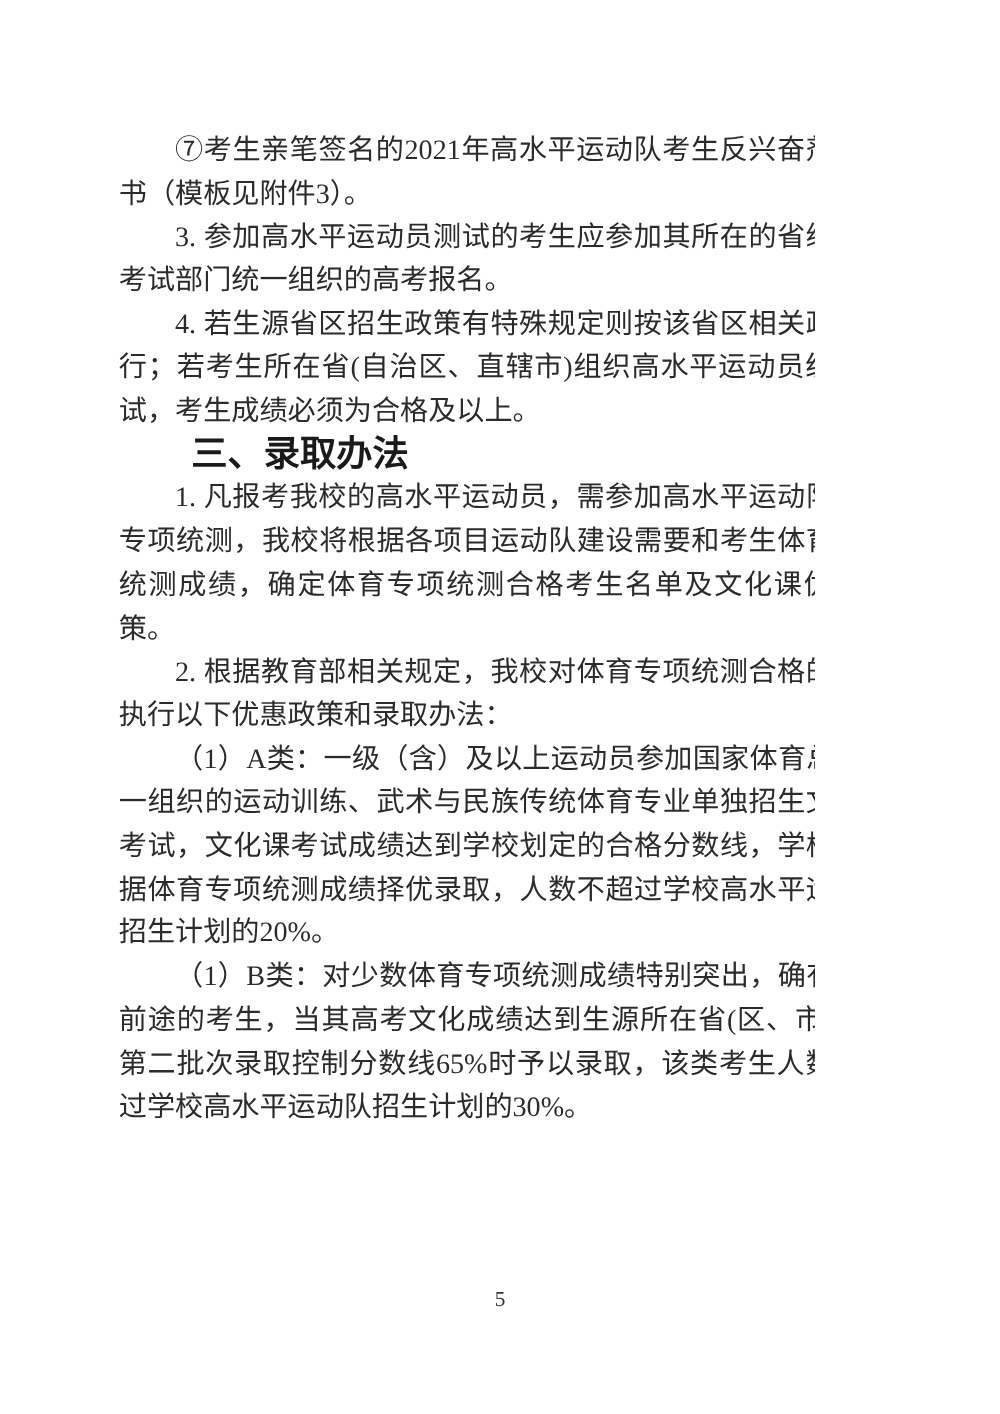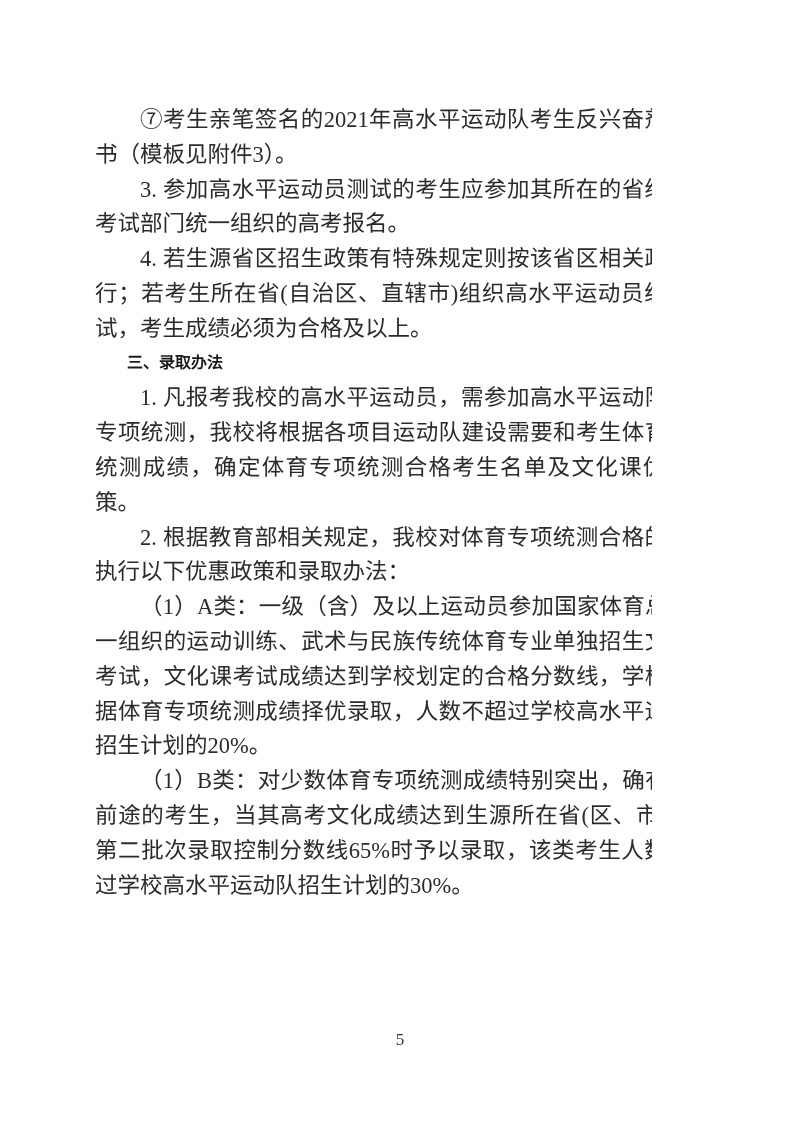--- a/index.html
+++ b/index.html
@@ -25,23 +25,23 @@
     font-family: "Liberation Serif", "DejaVu Serif", serif;
     font-size: 22.5px;
     line-height: 34.8px;
     color: #2b2b2b;
     text-align: justify;
     text-justify: inter-ideograph;
     text-indent: 2em;
     word-break: break-all;
   }
   p.heading {
-    font-family: Liberation Mono, monospace;
+    font-family: Liberation Serif, serif;
     font-weight: bold;
-    font-size: 16px;
+    font-size: 29px;
     color: #1a1a1a;
     text-align: left;
   }
   .footer {
     position: absolute;
     left: 0;
     width: 800px;
     top: 1030px;
     text-align: center;
     font-family: "Liberation Serif", "DejaVu Serif", serif;

